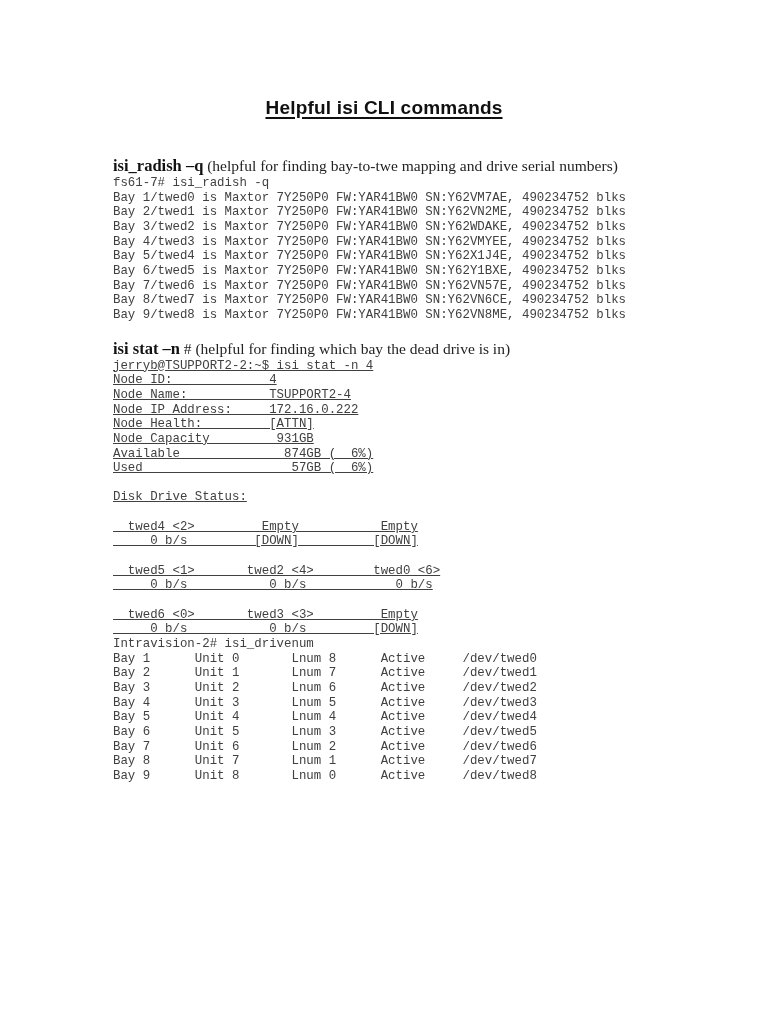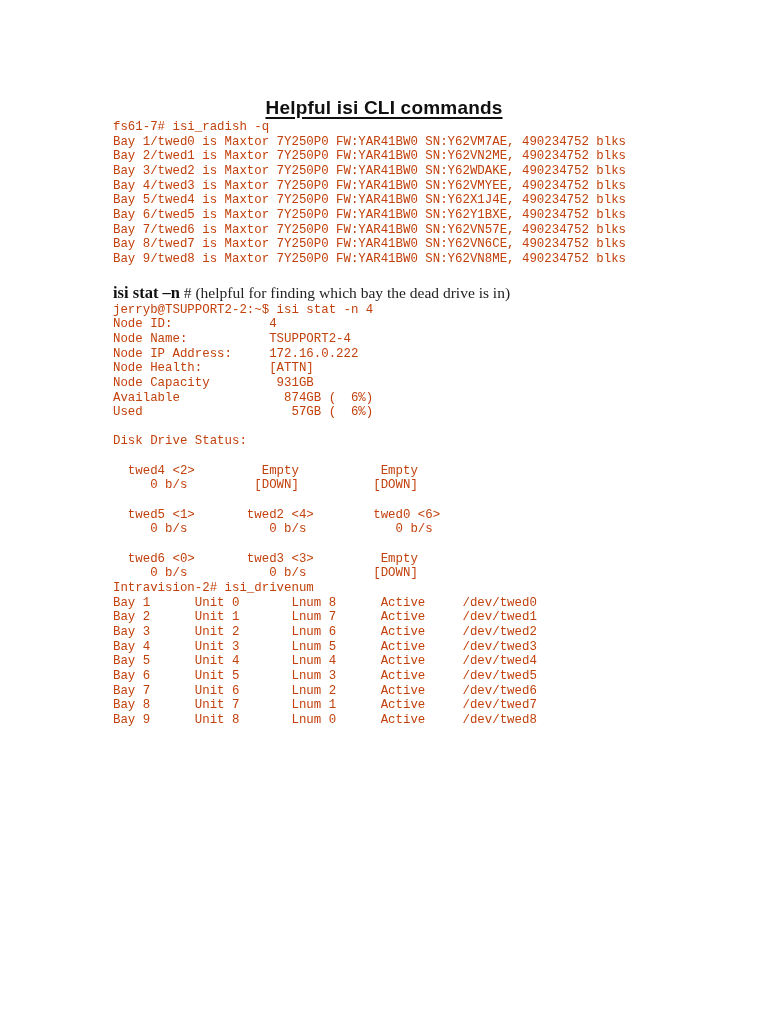--- a/index.html
+++ b/index.html
@@ -51,36 +51,37 @@
     color: #111111;
   }
   .heading-1 { margin-top: 36px; }
   .heading-2 { margin-top: 16px; }
   .heading-3 { margin-top: 39px; }
   pre.code-block {
     margin: 0;
     font-family: "Liberation Mono", "DejaVu Sans Mono", monospace;
     font-size: 12.4px;
     line-height: 14.65px;
-    color: #c2410c;
+    color: #404040;
     white-space: pre;
   }
   .code-1 { margin-top: 13px; }
-  .code-2 { margin-top: 11px; }
+  .code-2 { margin-top: 11px; text-decoration: underline; }
   .code-3 { margin-top: 14px; }
 </style>
 </head>
 <body>
 
 <div class="page">
 
   <h1 class="doc-title">Helpful isi CLI commands</h1>
 
   <div class="content">
 
+    <p class="section-heading heading-1"><span class="cmd">isi_radish –q</span> <span class="desc">(helpful for finding bay-to-twe mapping and drive serial numbers)</span></p>
 
     <pre class="code-block code-1">fs61-7# isi_radish -q
 Bay 1/twed0 is Maxtor 7Y250P0 FW:YAR41BW0 SN:Y62VM7AE, 490234752 blks
 Bay 2/twed1 is Maxtor 7Y250P0 FW:YAR41BW0 SN:Y62VN2ME, 490234752 blks
 Bay 3/twed2 is Maxtor 7Y250P0 FW:YAR41BW0 SN:Y62WDAKE, 490234752 blks
 Bay 4/twed3 is Maxtor 7Y250P0 FW:YAR41BW0 SN:Y62VMYEE, 490234752 blks
 Bay 5/twed4 is Maxtor 7Y250P0 FW:YAR41BW0 SN:Y62X1J4E, 490234752 blks
 Bay 6/twed5 is Maxtor 7Y250P0 FW:YAR41BW0 SN:Y62Y1BXE, 490234752 blks
 Bay 7/twed6 is Maxtor 7Y250P0 FW:YAR41BW0 SN:Y62VN57E, 490234752 blks
 Bay 8/twed7 is Maxtor 7Y250P0 FW:YAR41BW0 SN:Y62VN6CE, 490234752 blks

